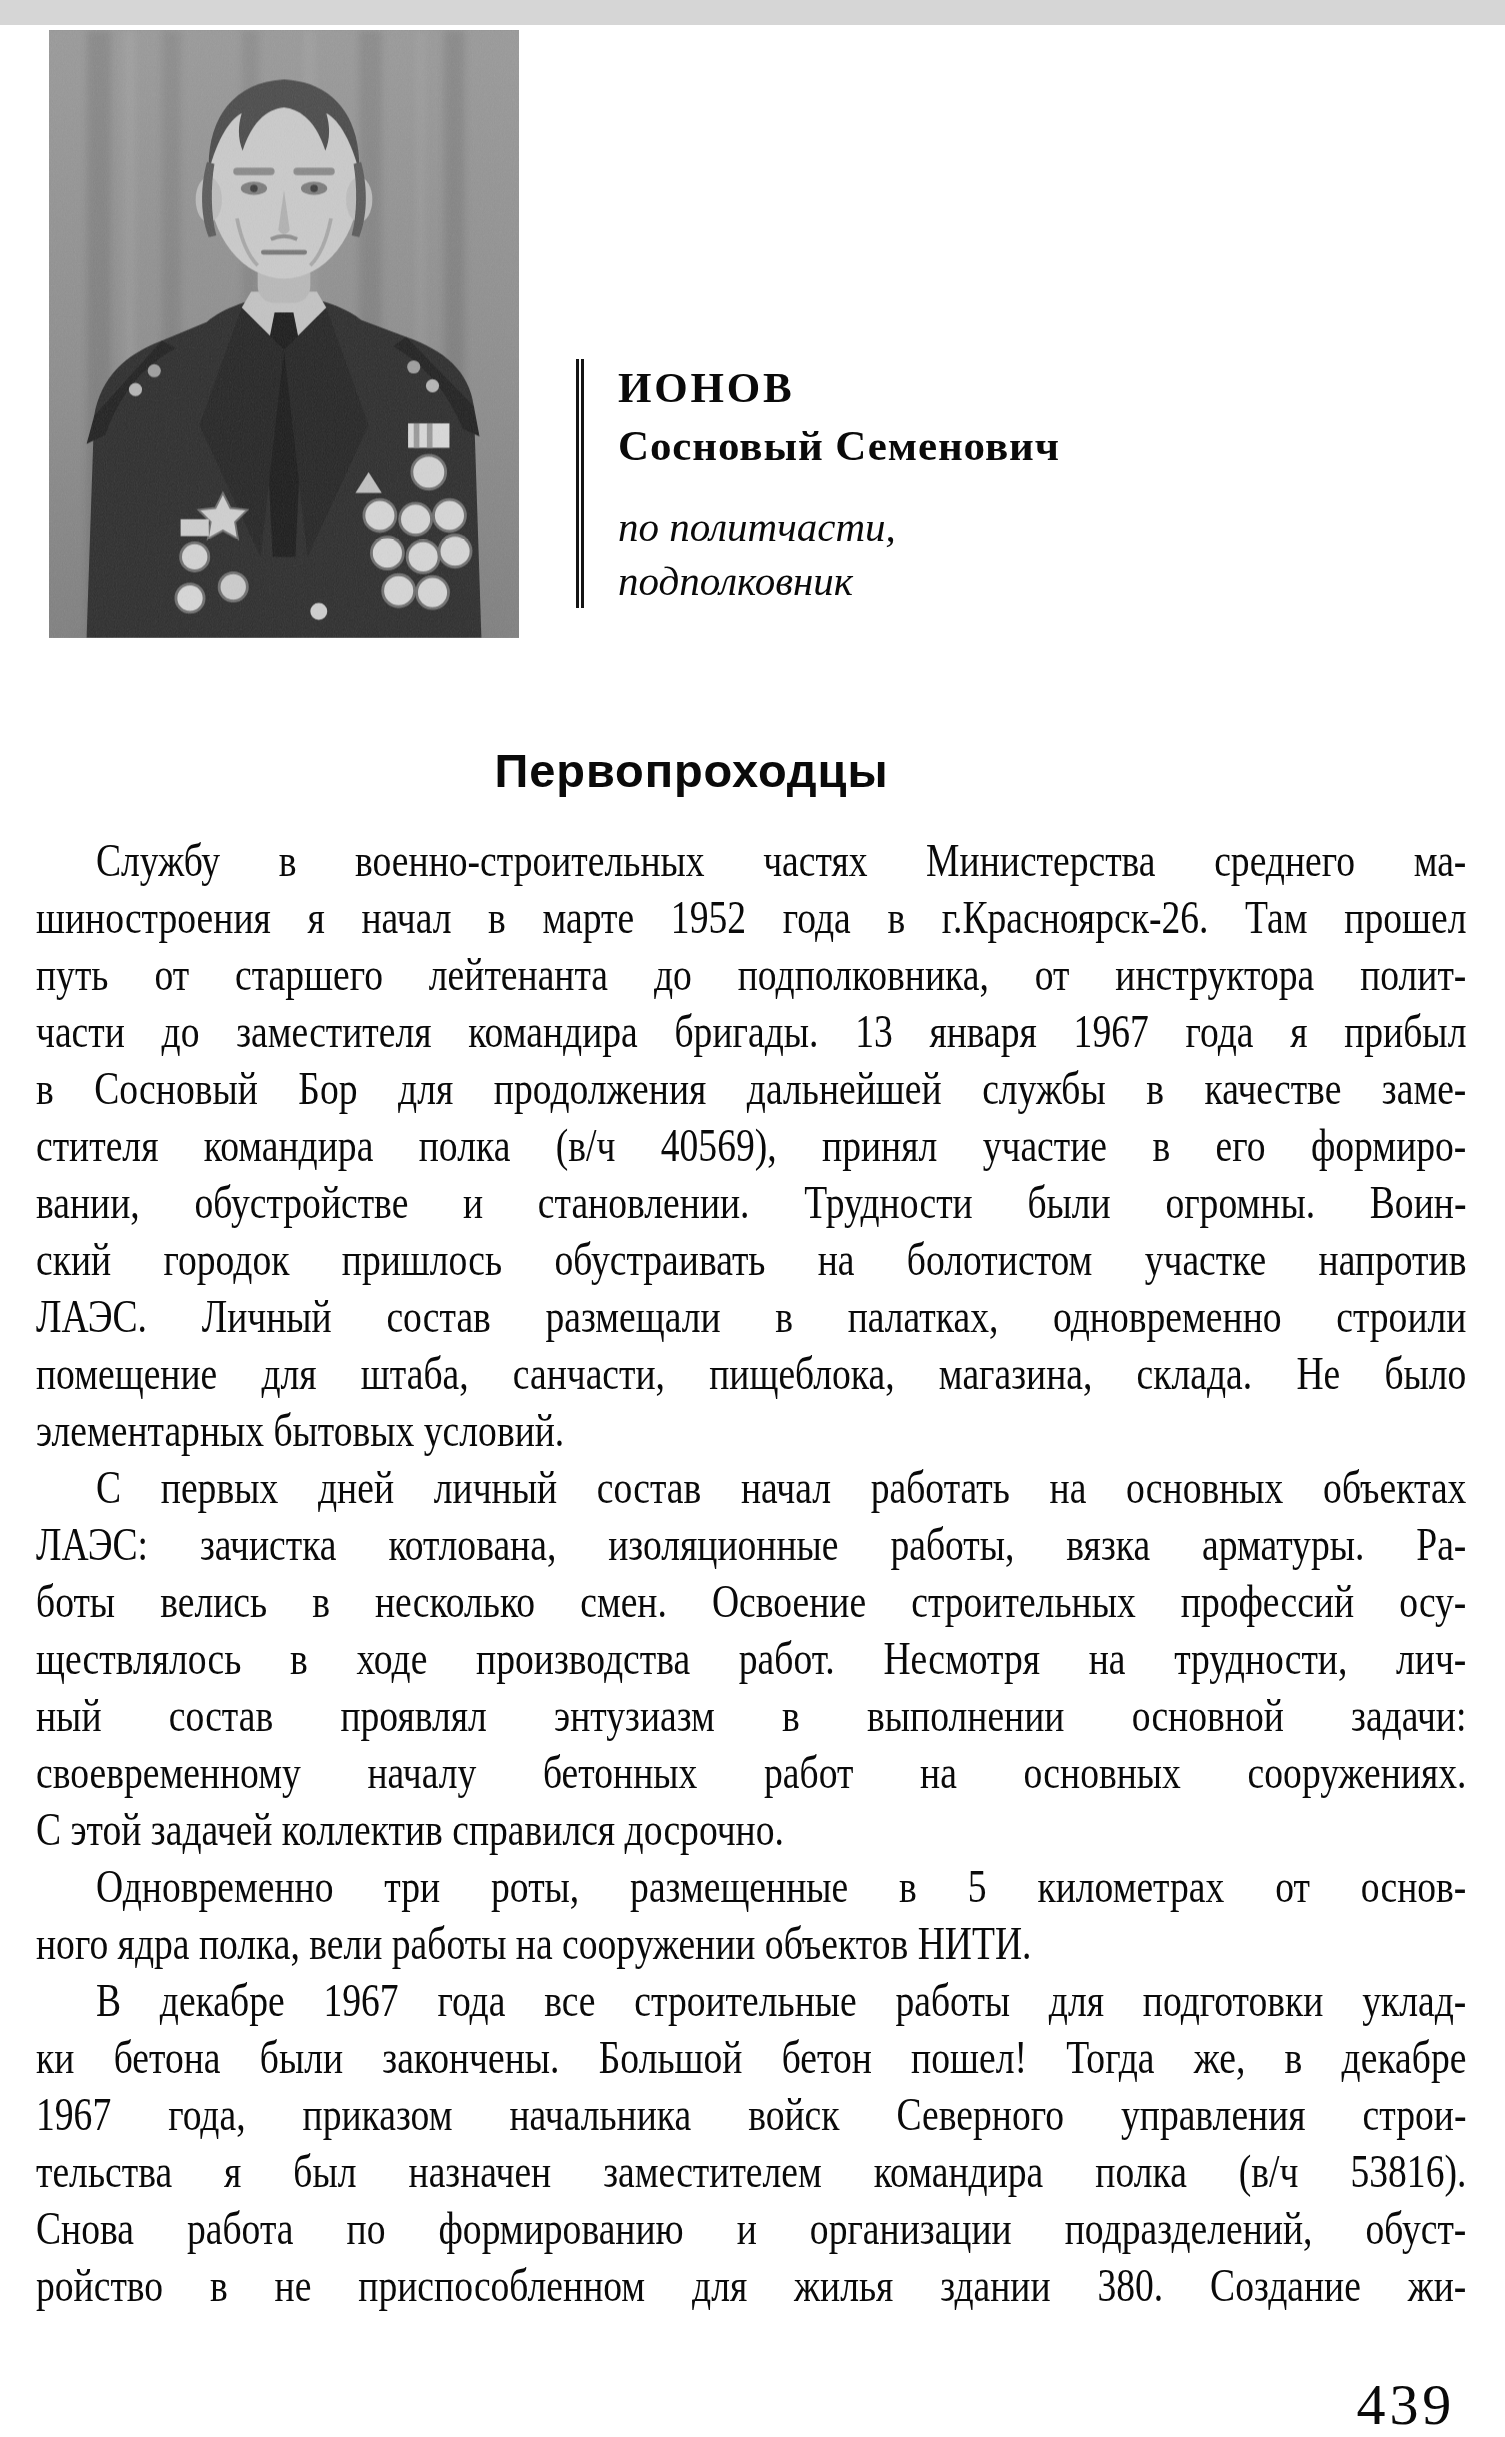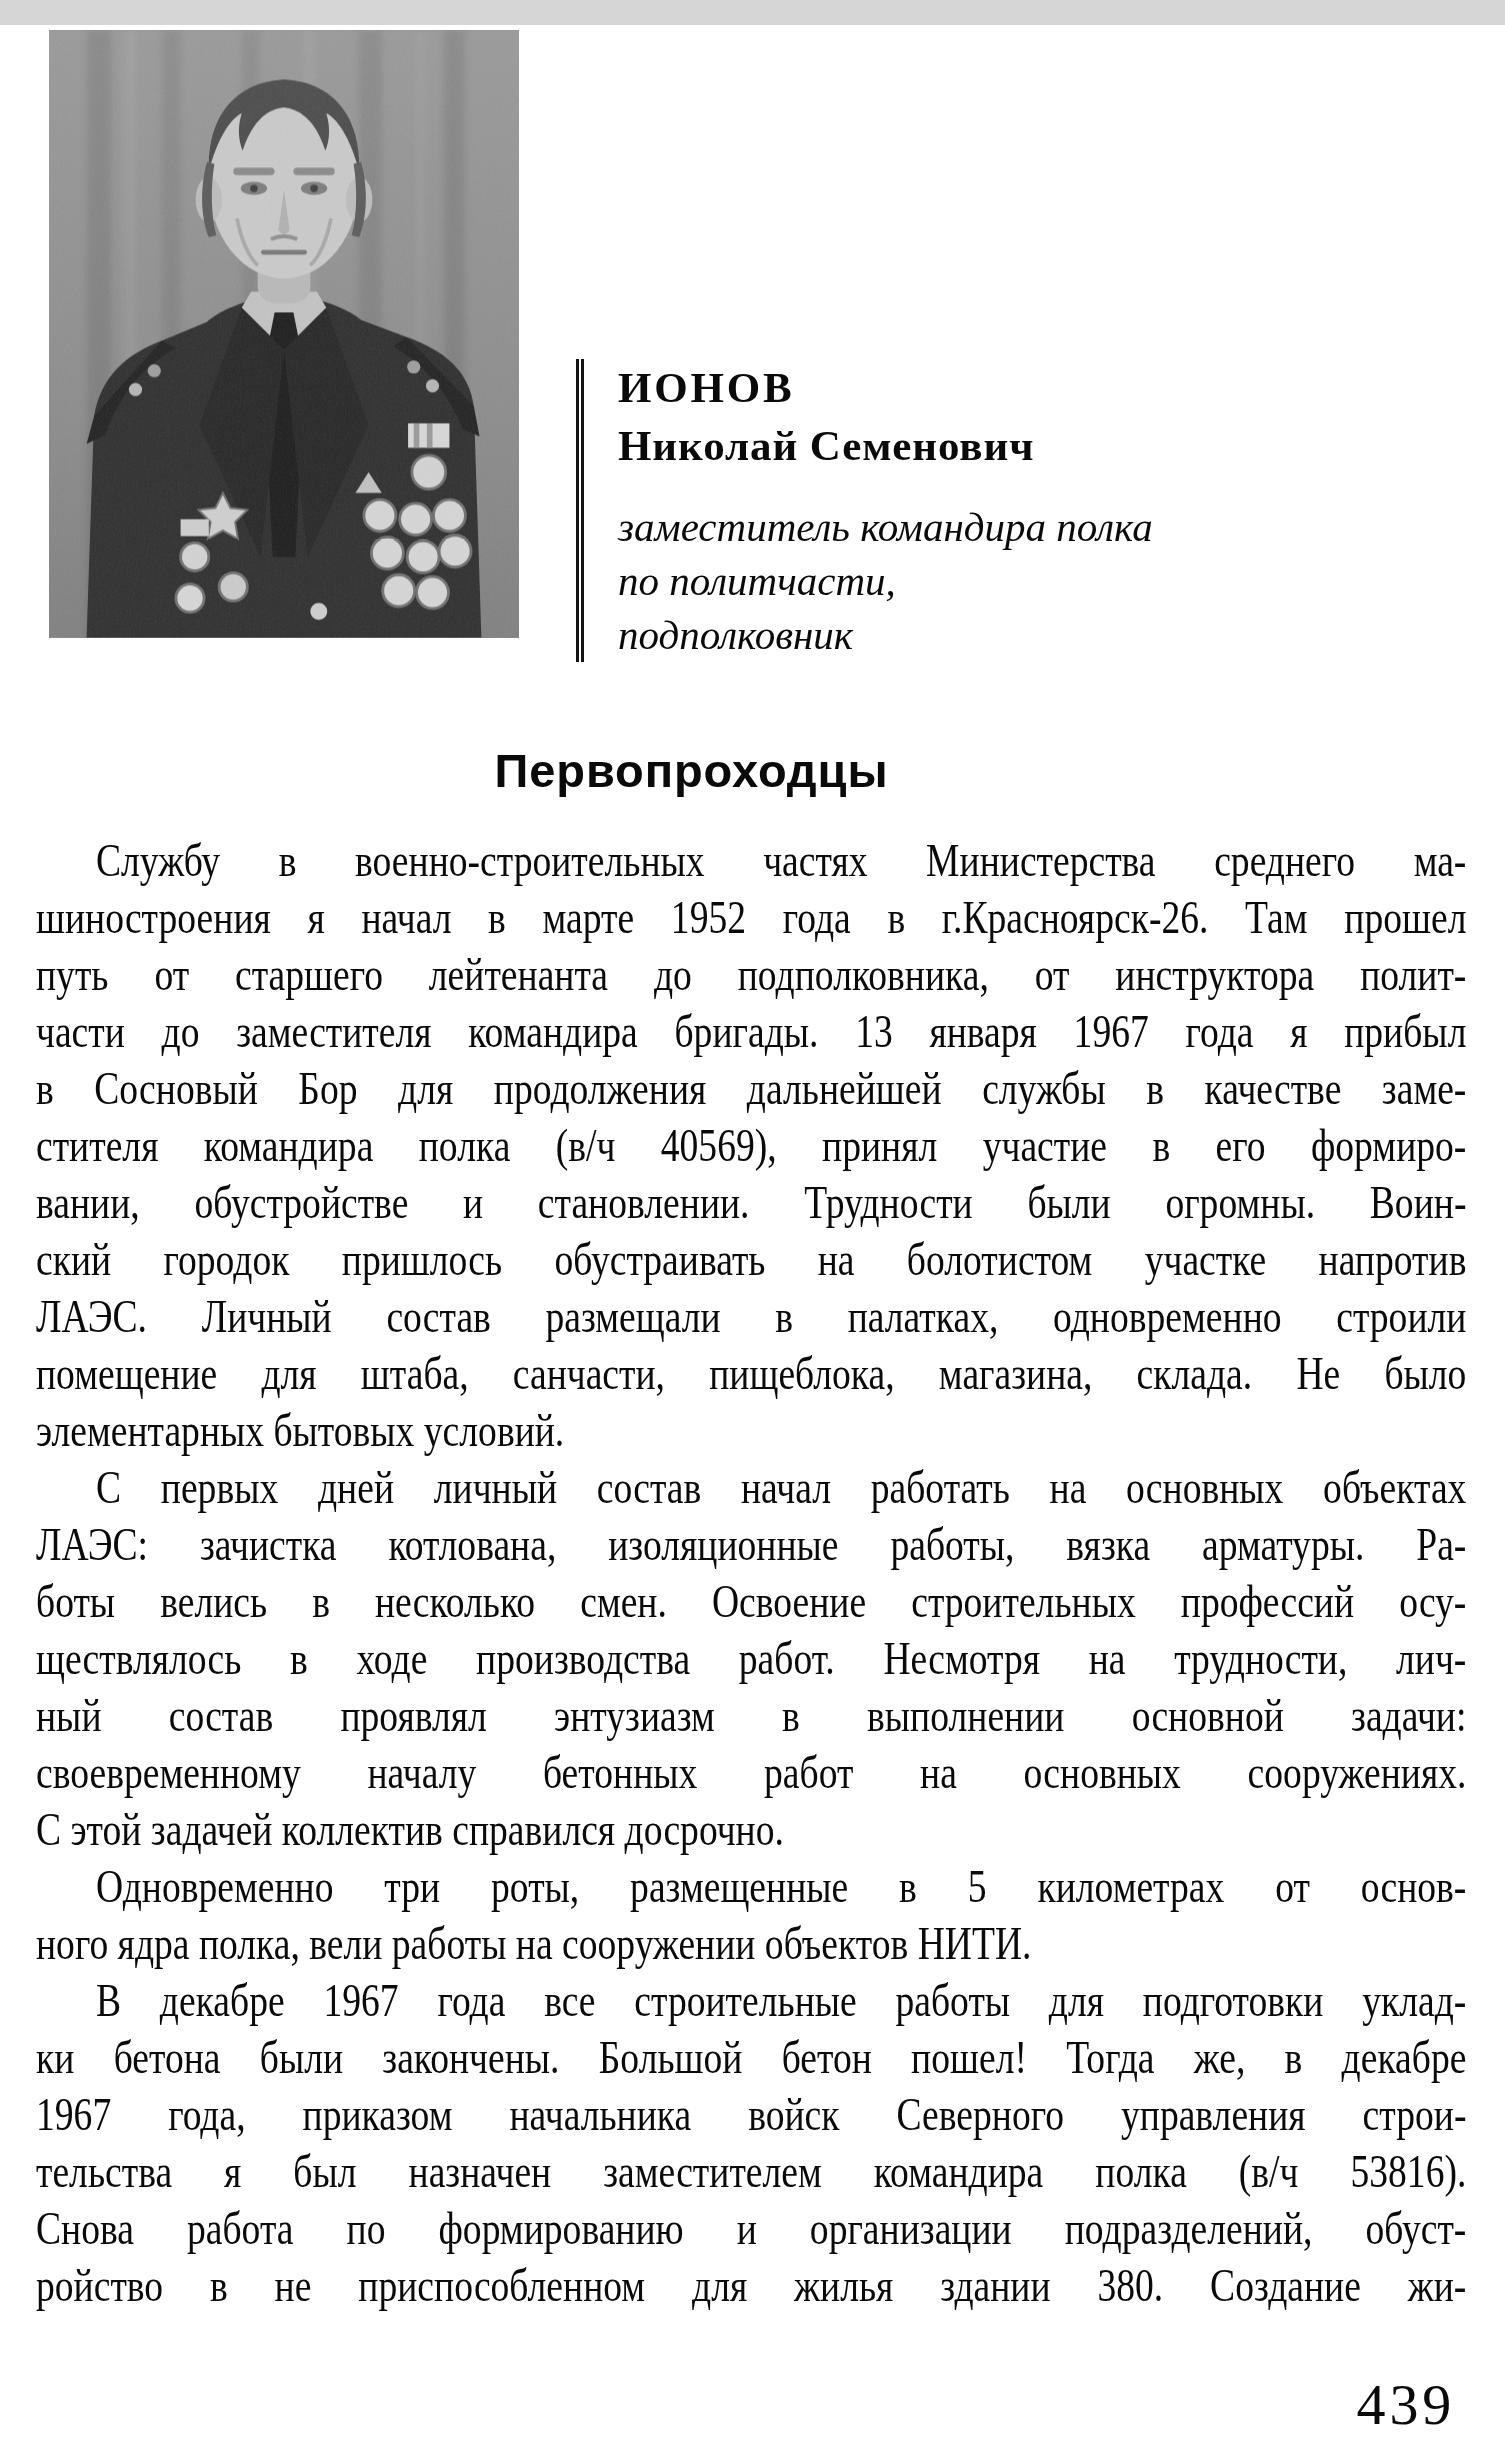--- a/index.html
+++ b/index.html
@@ -156,23 +156,22 @@
       <circle cx="150" cy="604" r="15" fill="#d8d8d8" stroke="#6f6f6f" stroke-width="3"></circle>
     </g>
     <circle cx="287" cy="618" r="9" fill="#cfcfcf"></circle>
 
     <rect width="500" height="646" filter="url(#noise)" opacity="0.16"></rect>
   </svg>
 </div>
 
 <div class="namebox">
   <div class="surname">ИОНОВ</div>
-  <div class="fullname">Николай Семенович</div>
+  <div class="fullname">Сосновый Семенович</div>
   <div class="titles">
-    <div class="titleline">заместитель командира полка</div>
     <div class="titleline">по политчасти,</div>
     <div class="titleline">подполковник</div>
   </div>
 </div>
 
 <div class="heading">Первопроходцы</div>
 
 <div class="body-text">
   <div class="line indent">Службу в военно-строительных частях Министерства среднего ма-</div>
   <div class="line">шиностроения я начал в марте 1952 года в г.Красноярск-26. Там прошел</div>

